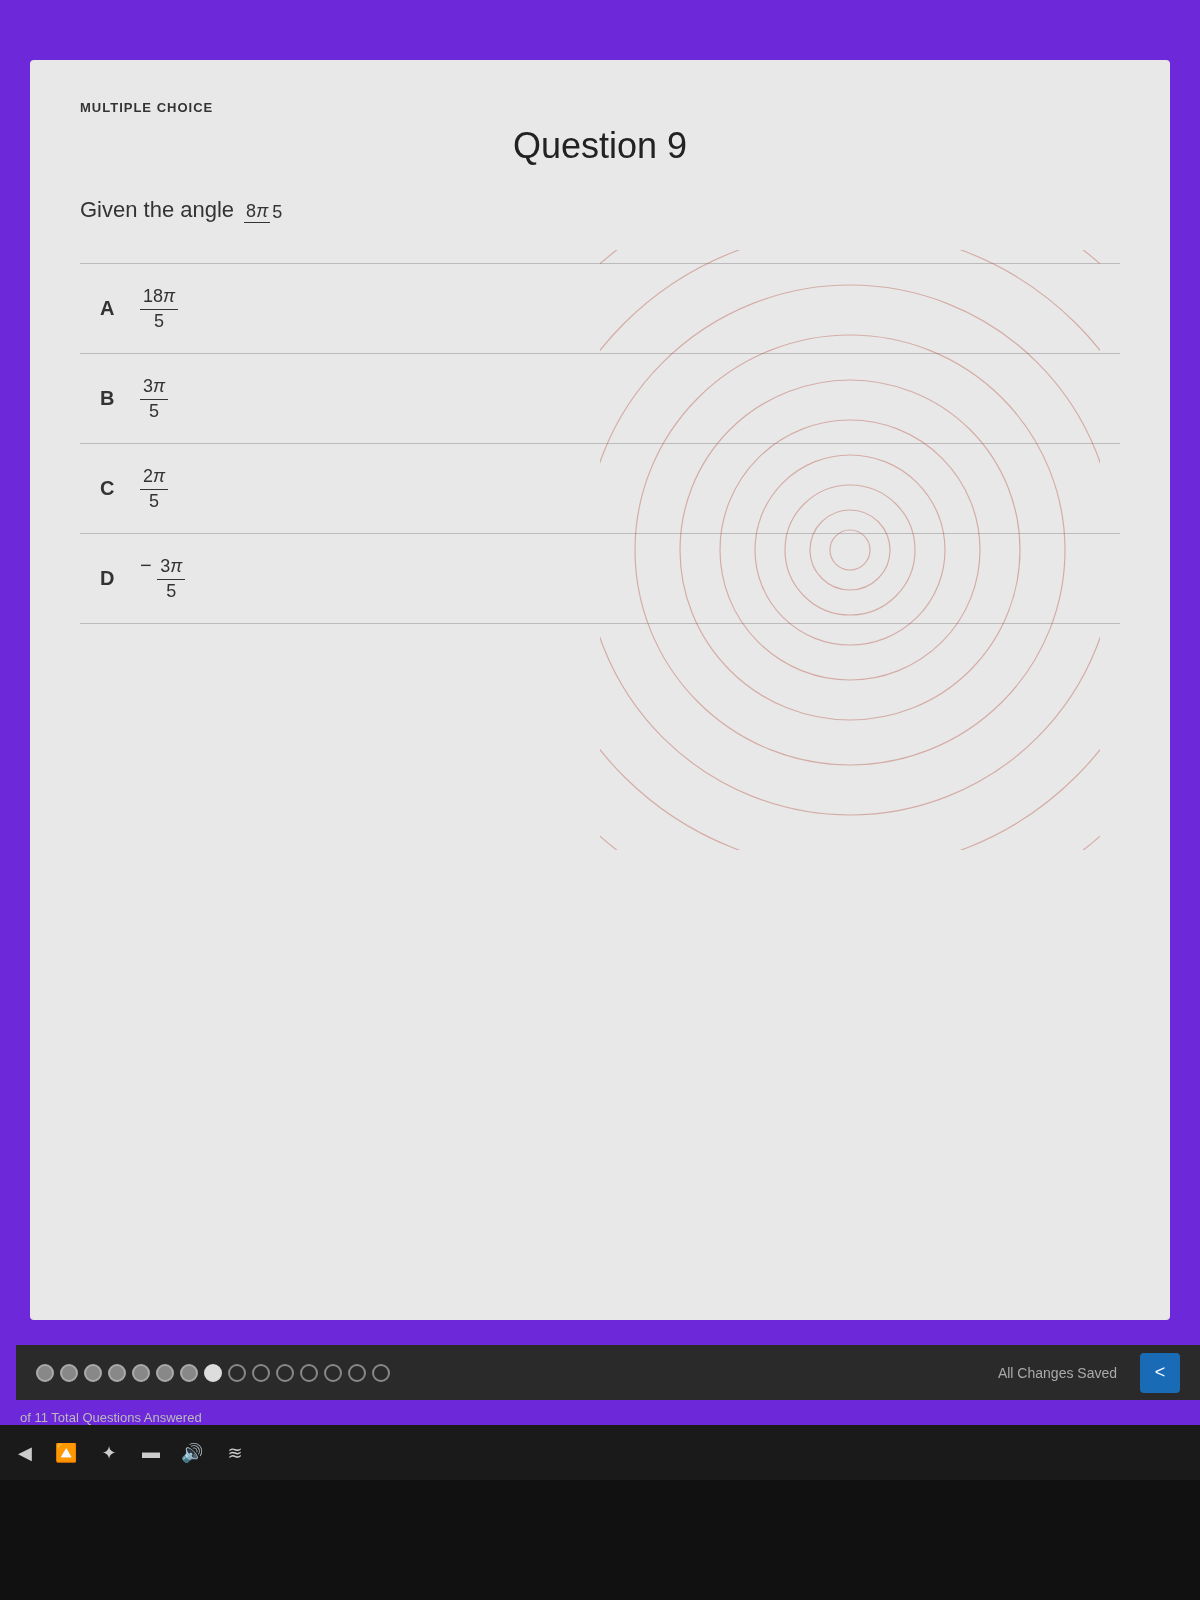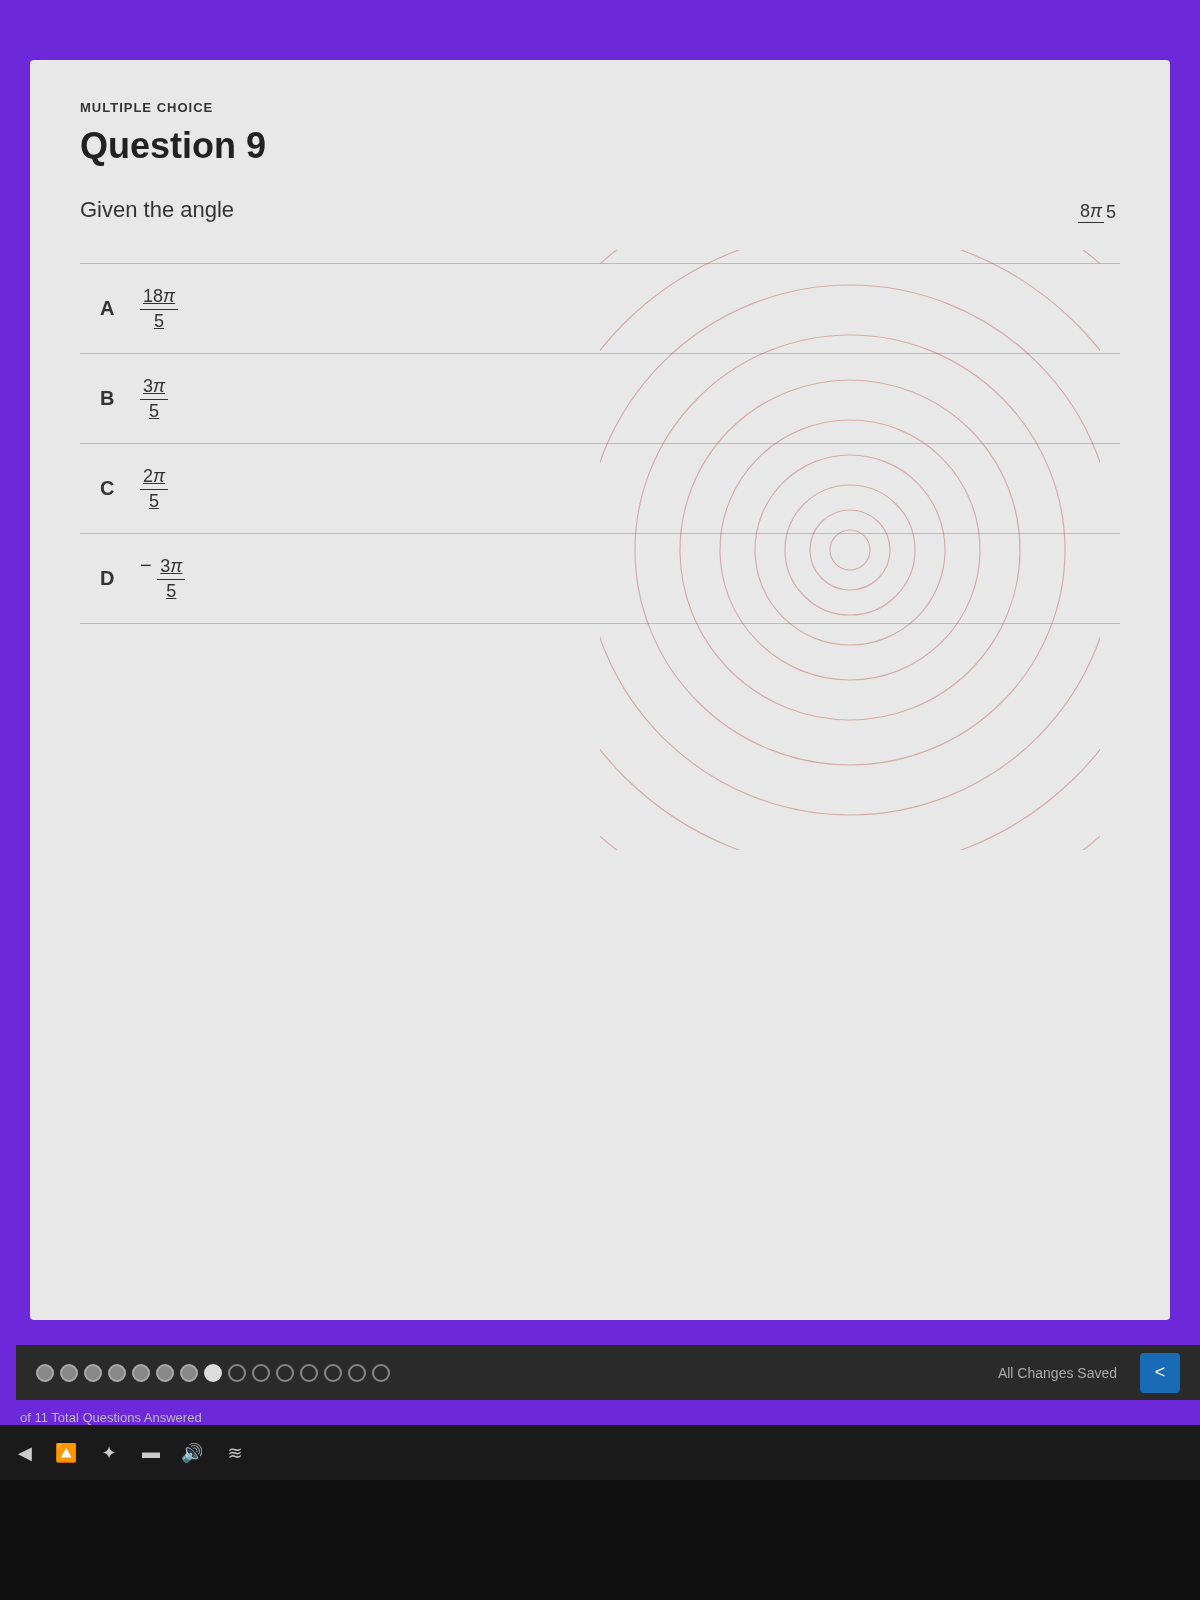--- a/index.html
+++ b/index.html
@@ -36,33 +36,33 @@
       font-size: 13px;
       font-weight: 600;
       letter-spacing: 1px;
       color: #333;
       text-transform: uppercase;
       margin-bottom: 10px;
     }
 
     .question-title {
       font-size: 36px;
-      font-weight: 700;
+      font-weight: 400;
       color: #222;
       margin-bottom: 30px;
+      text-align: center;
     }
 
     .question-text {
       font-size: 22px;
       color: #333;
       margin-bottom: 40px;
       display: flex;
       align-items: flex-end;
       gap: 8px;
-      justify-content: space-between;
     }
 
     .fraction {
       display: inline-flex;
       flex-direction: row;
       align-items: center;
       font-size: 18px;
       line-height: 1.1;
       vertical-align: middle;
       margin: 0 2px;
@@ -114,21 +114,20 @@
       vertical-align: middle;
       padding: 10px 0;
     }
 
     .choice-fraction {
       display: inline-flex;
       flex-direction: column;
       align-items: center;
       font-size: 18px;
       line-height: 1.3;
-      text-decoration: underline;
     }
 
     .choice-fraction .num {
       border-bottom: 1.5px solid #333;
       padding: 0 3px;
       min-width: 24px;
       text-align: center;
     }
 
     .choice-fraction .den {

